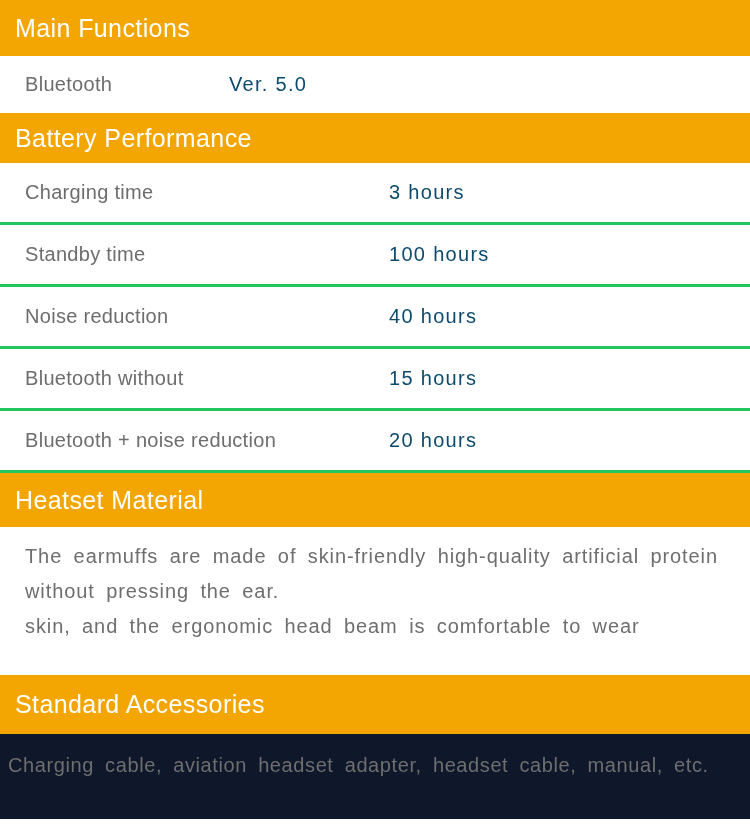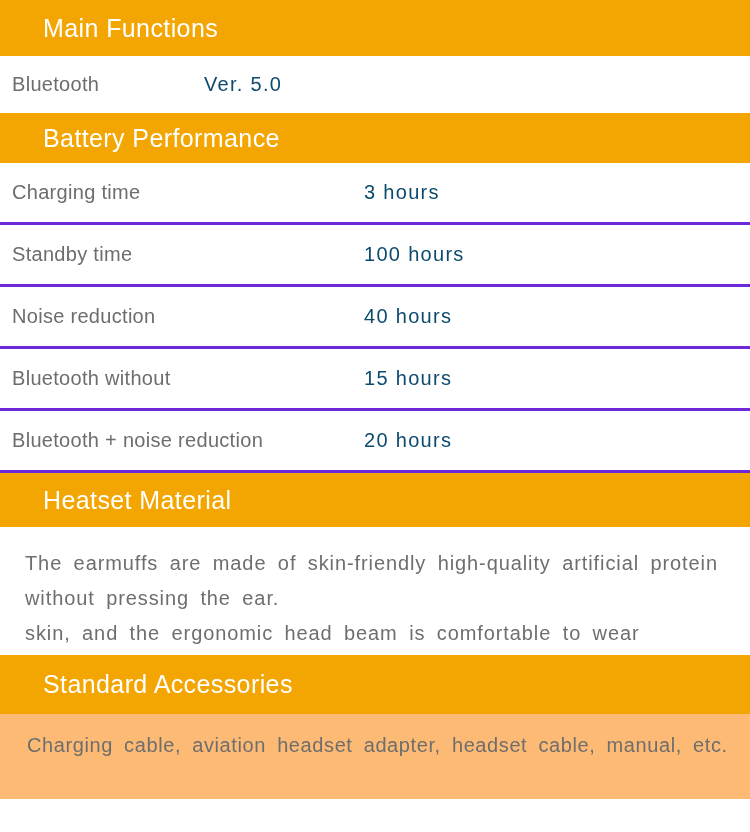--- a/index.html
+++ b/index.html
@@ -14,85 +14,86 @@
     height: 832px;
     background: #ffffff;
     overflow: hidden;
   }
   
   .band {
     background: #F3A602;
     color: #ffffff;
     display: flex;
     align-items: center;
-    padding-left: 43px;
+    padding-left: 15px;
     font-size: 25px;
     font-weight: 400;
     letter-spacing: 0.4px;
     box-sizing: border-box;
   }
   .band-1 { height: 56px; }
   .band-2 { height: 50px; }
   .band-3 { height: 54px; }
   .band-4 { height: 59px; }
 
   
   .spec-row {
     display: flex;
     align-items: center;
-    padding-left: 12px;
+    padding-left: 25px;
     font-size: 20px;
     box-sizing: border-box;
     background: #ffffff;
+    gap: 12px;
   }
   .row-bluetooth { height: 57px; }
   .row-bluetooth .spec-label { width: 192px; }
 
   .battery-row {
     height: 62px;
-    border-bottom: 3px solid #6d28d9;
+    border-bottom: 3px solid #22c55e;
   }
   .battery-row .spec-label { width: 352px; }
   .battery-row:last-of-type {
     border-bottom: none;
     height: 62px;
   }
 
   .spec-label {
     color: #6e6c6c;
     letter-spacing: 0.3px;
     flex: none;
   }
   .spec-value {
     color: #0c4a6e;
     letter-spacing: 1.3px;
   }
 
   
   .material-block {
-    height: 128px;
+    height: 148px;
     box-sizing: border-box;
-    padding: 19px 15px 0 25px;
+    padding: 12px 15px 0 25px;
     background: #ffffff;
   }
   .material-line {
     font-size: 20px;
     line-height: 35px;
     color: #6e6e6e;
     letter-spacing: 0.9px;
     word-spacing: 5px;
     white-space: nowrap;
   }
 
   
   .accessories-block {
     height: 85px;
     box-sizing: border-box;
-    padding: 20px 0 0 27px;
-    background: #fdba74;
+    padding: 20px 0 0 8px;
+    background: #0f172a;
   }
   .accessories-line {
     font-size: 20px;
     color: #6e6e6e;
     letter-spacing: 0.6px;
     word-spacing: 5px;
     white-space: nowrap;
   }
 </style>
 </head>

